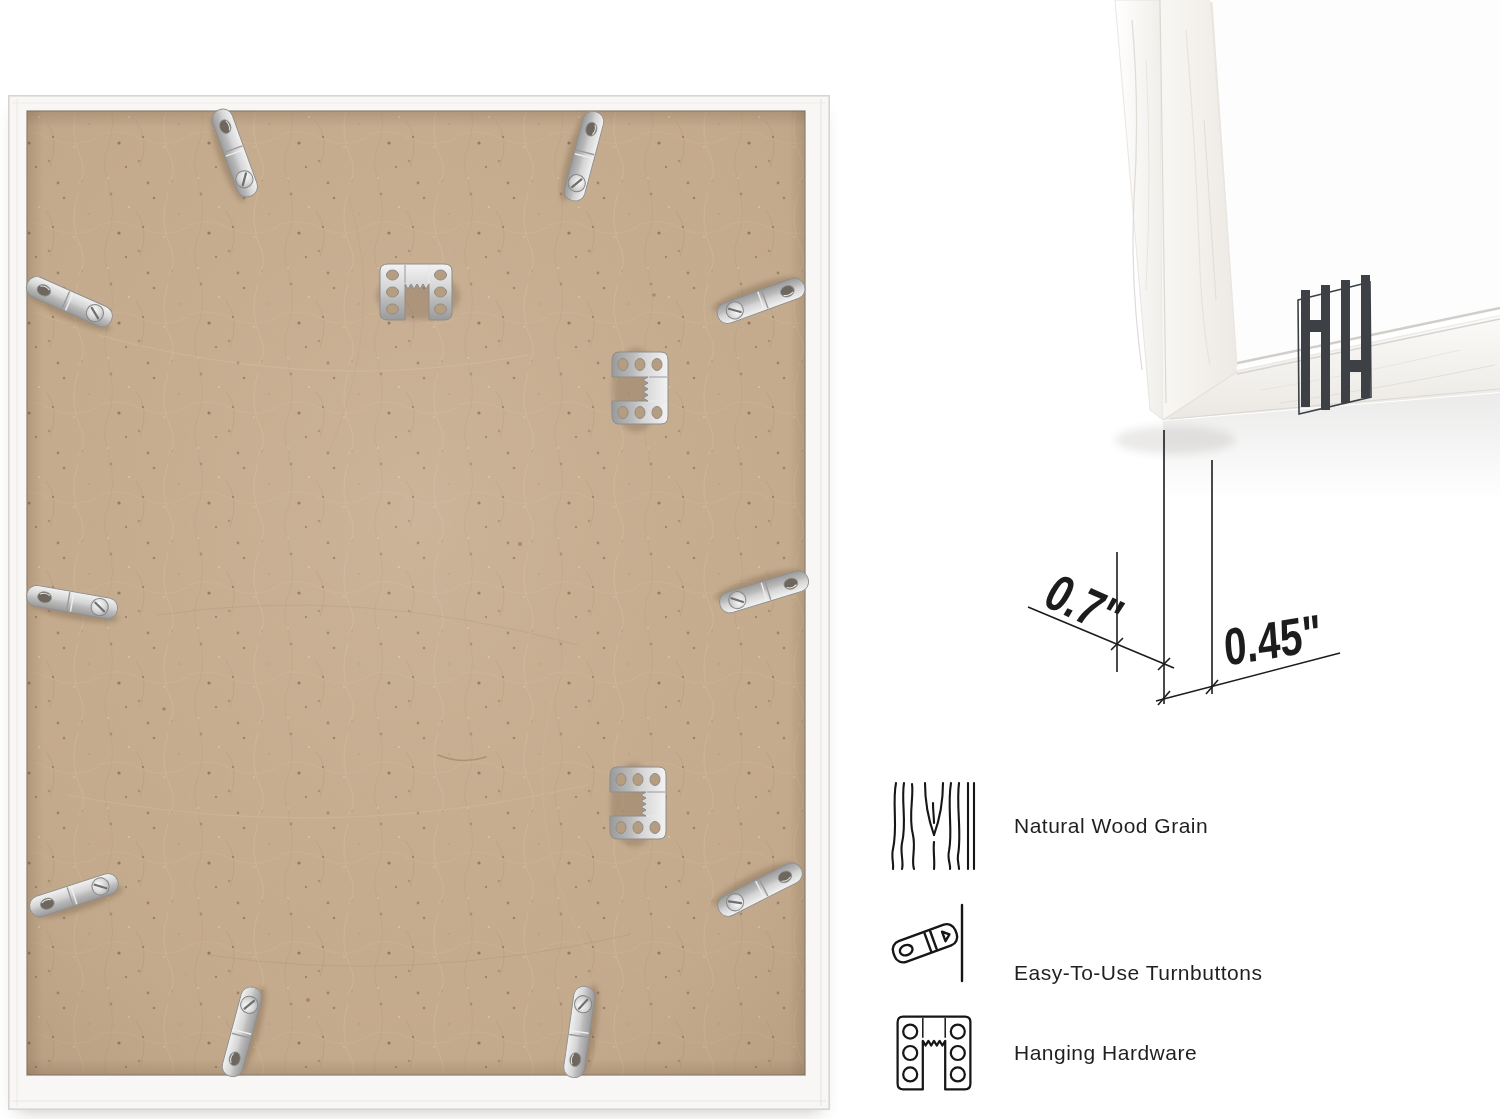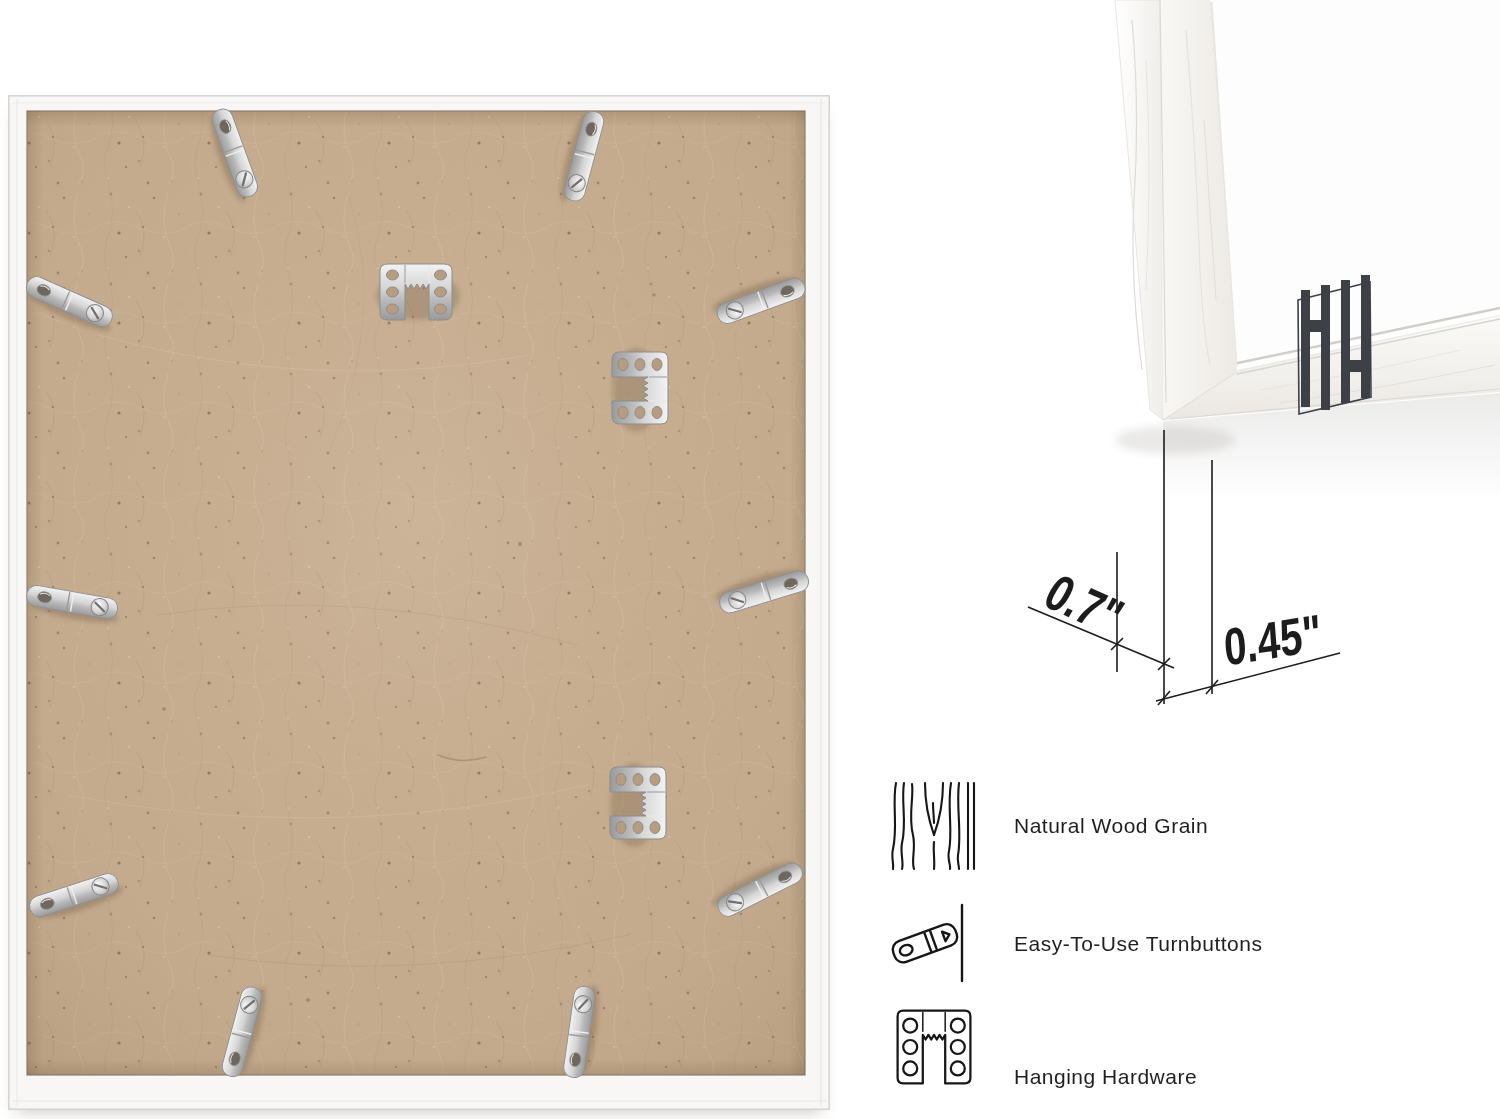--- a/index.html
+++ b/index.html
@@ -8,22 +8,22 @@
     background:#ffffff;font-family:"Liberation Sans",sans-serif;
   }
   .back-photo{
     position:absolute;left:8px;top:95px;width:822px;height:1015px;margin:0;
     box-shadow:0 10px 16px -9px rgba(70,58,45,.30);
   }
   .corner-photo{position:absolute;left:1000px;top:0;width:500px;height:720px;margin:0;}
   .features{position:absolute;left:888px;top:781px;width:580px;}
   .feature-row{position:absolute;left:0;display:flex;align-items:center;gap:34px;}
   .feature-row.r1{top:0;height:90px;}
-  .feature-row.r2{top:122px;height:82px;}
-  .feature-row.r3{top:224px;height:84px;align-items:flex-end;}
+  .feature-row.r2{top:122px;height:82px;align-items:flex-end;}
+  .feature-row.r3{top:230px;height:84px;}
   .feature-icon{width:92px;display:flex;align-items:center;justify-content:center;flex:0 0 92px;}
   .feature-label{
     font-size:21px;color:#1f1f1f;letter-spacing:.5px;white-space:nowrap;font-weight:400;
   }
   .dim-text{font-family:"Liberation Sans",sans-serif;font-weight:bold;}
   svg{display:block;}
 </style>
 </head>
 <body>
 

